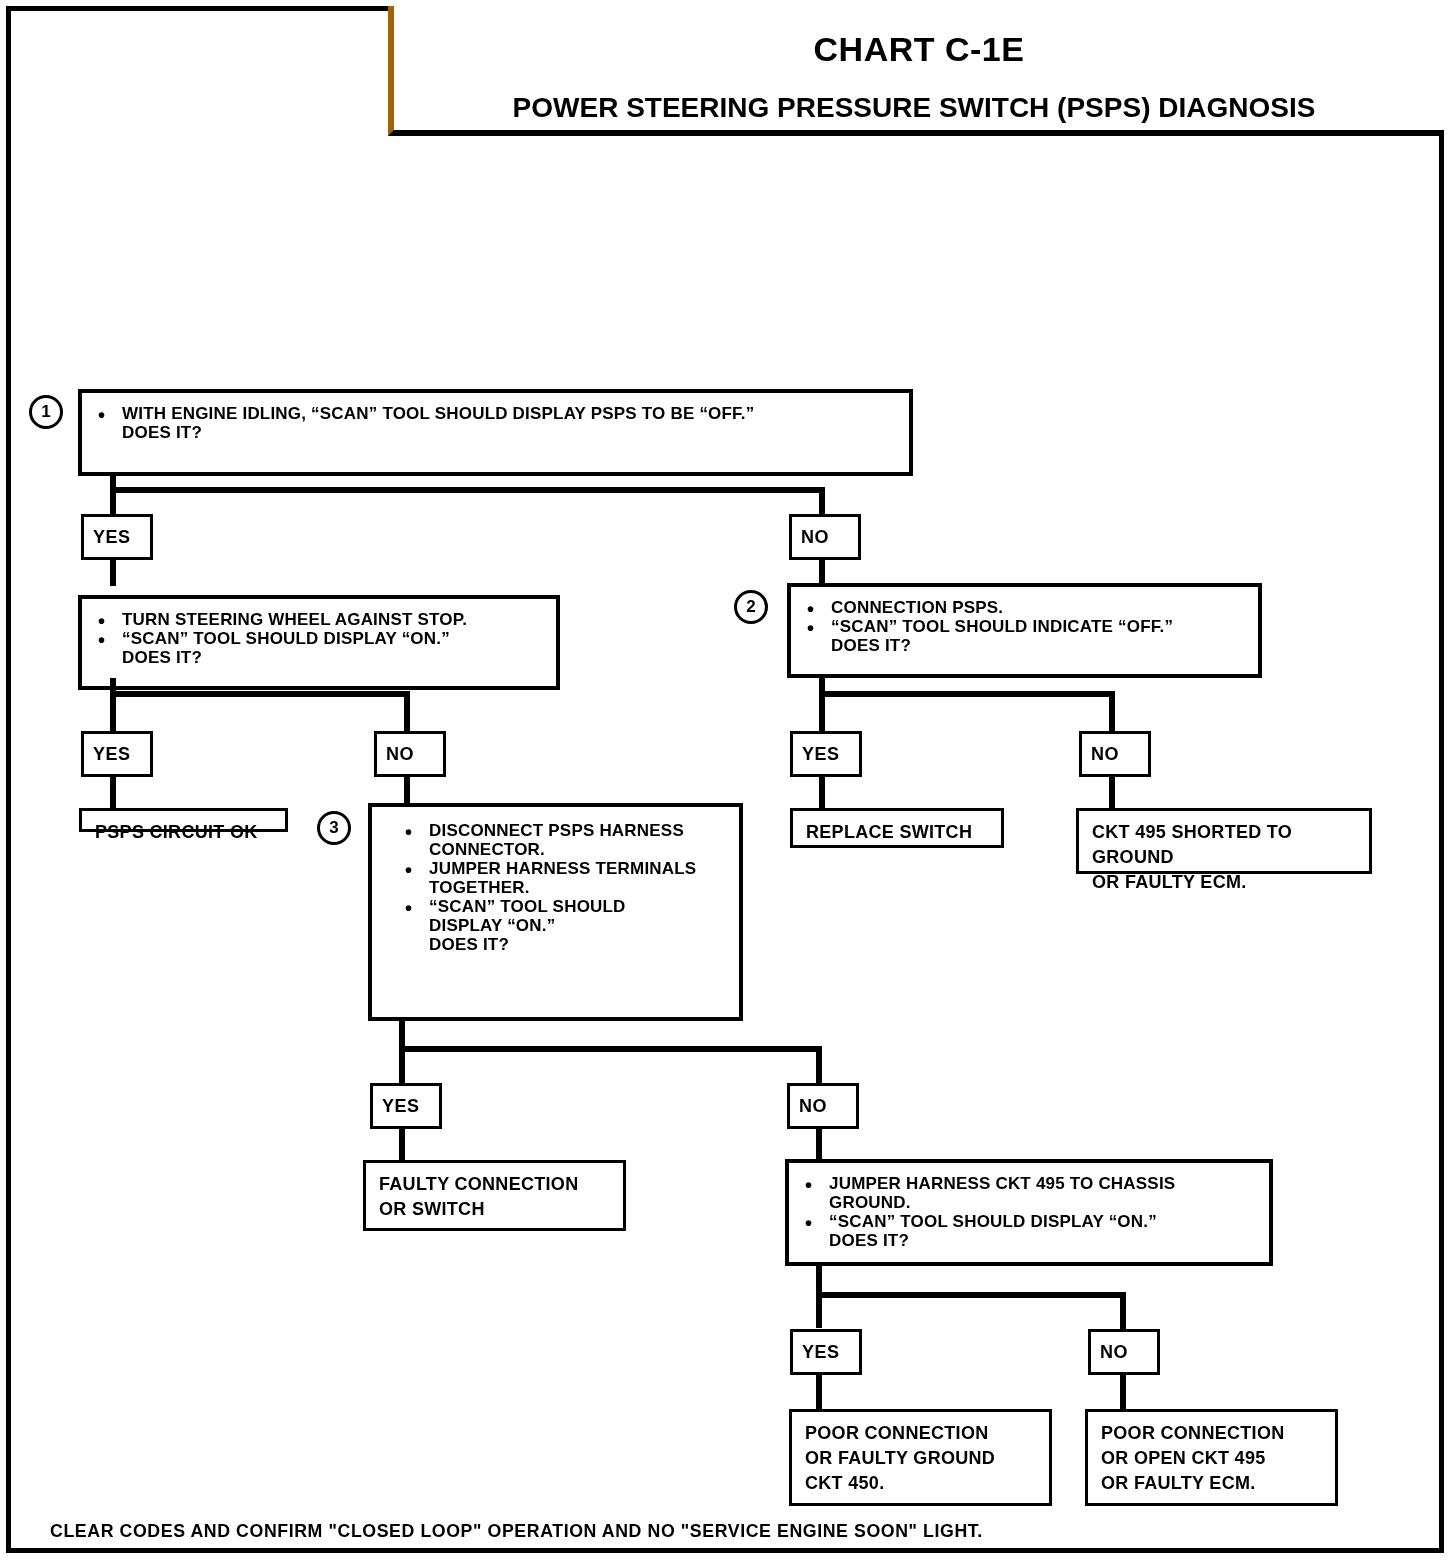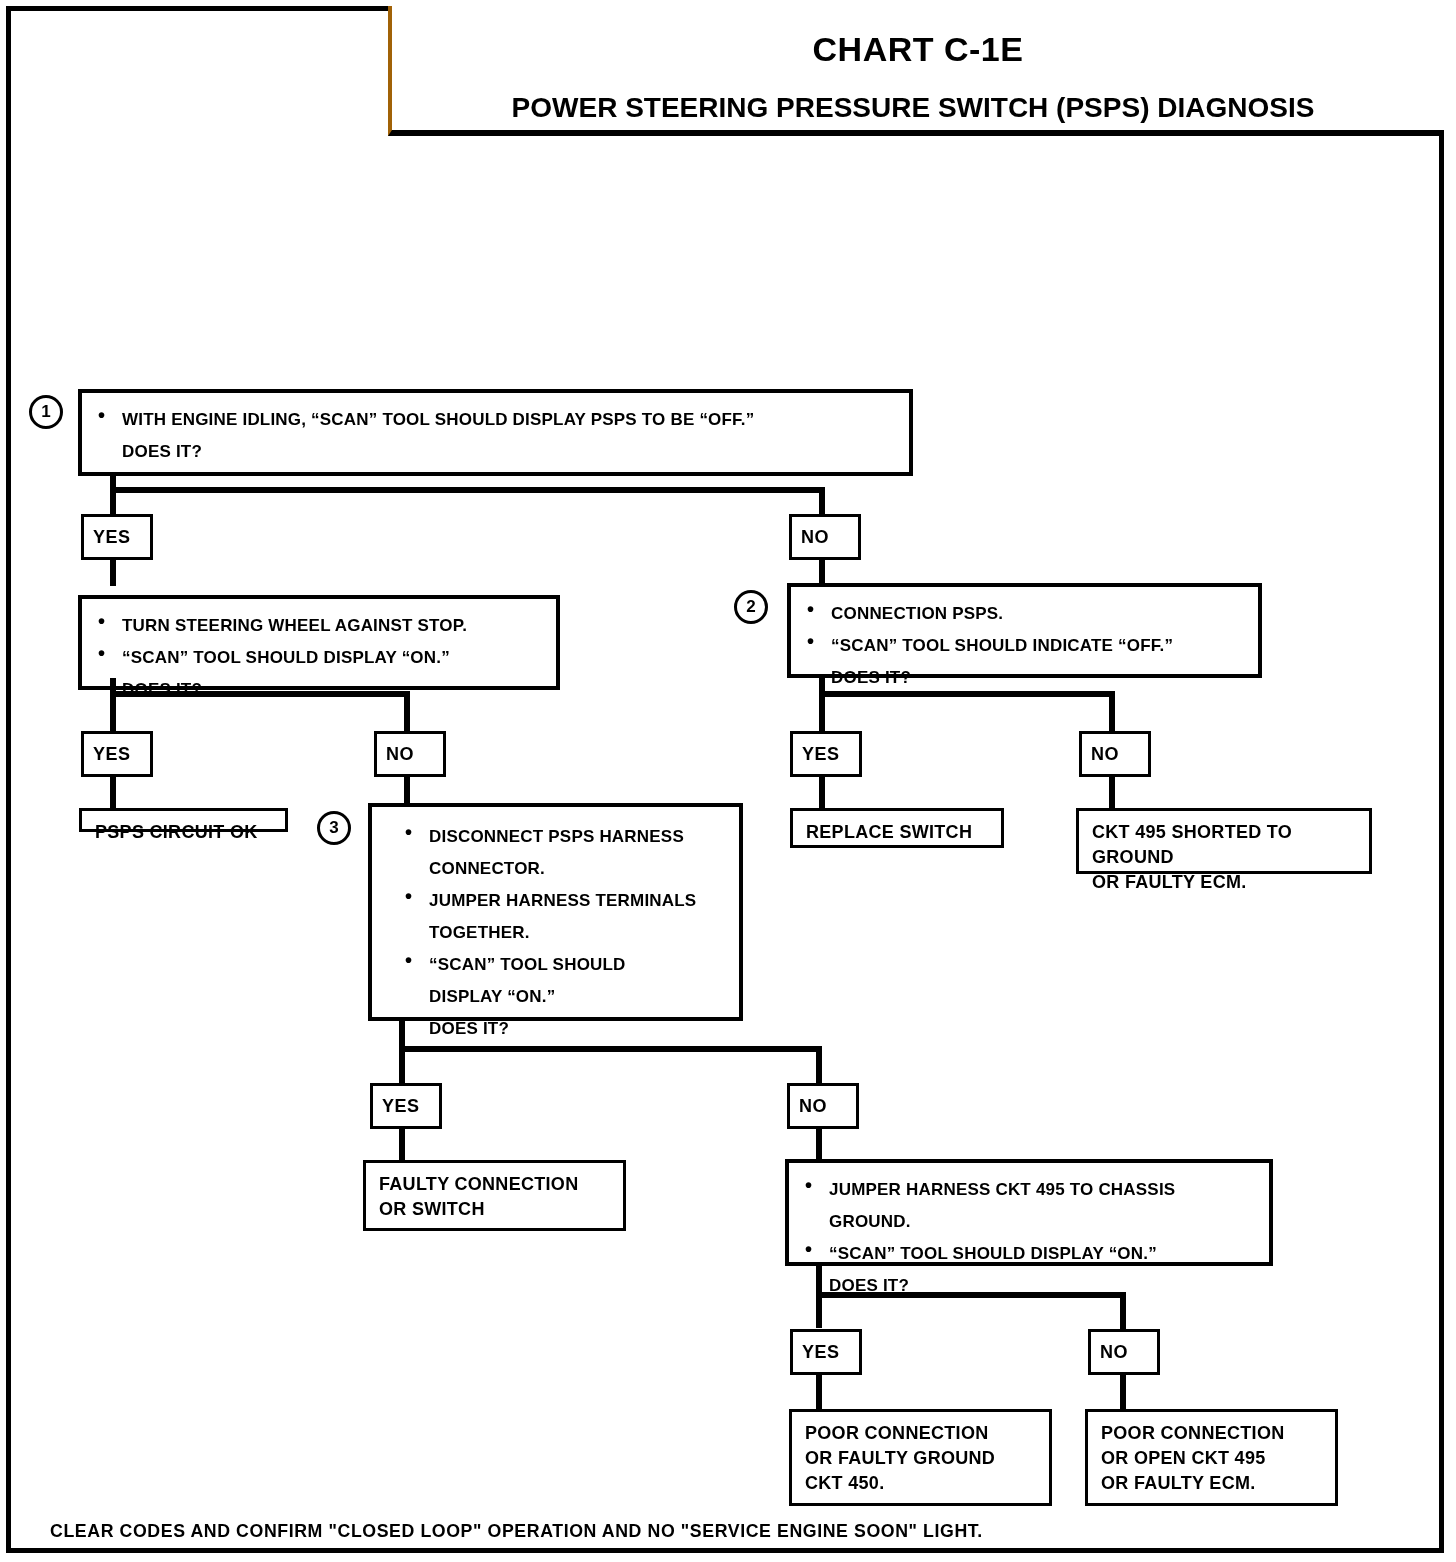--- a/index.html
+++ b/index.html
@@ -23,21 +23,21 @@
     border:5px solid #000;
     box-sizing:border-box;
   }
 
   
   .title-block{
     position:absolute;
     left:388px; top:6px;
     width:1056px;
     height:130px;
-    border-left:4px solid #a16207;
+    border-left:6px solid #a16207;
     border-bottom:6px solid #000;
     box-sizing:border-box;
     background:#fff;
   }
   .chart-id{
     position:absolute;
     left:0; right:0; top:24px;
     text-align:center;
     font-size:34px;
     font-weight:bold;
@@ -69,21 +69,21 @@
   .blist{
     margin:0;
     padding:0;
     list-style:none;
   }
   .blist li{
     position:relative;
     padding-left:34px;
     font-size:17px;
     font-weight:bold;
-    line-height:32px;
+    line-height:19px;
     letter-spacing:0.2px;
     white-space:pre-line;
   }
   .blist li:before{
     content:"\2022";
     position:absolute;
     left:10px;
     top:-1px;
     font-size:20px;
     line-height:24px;

